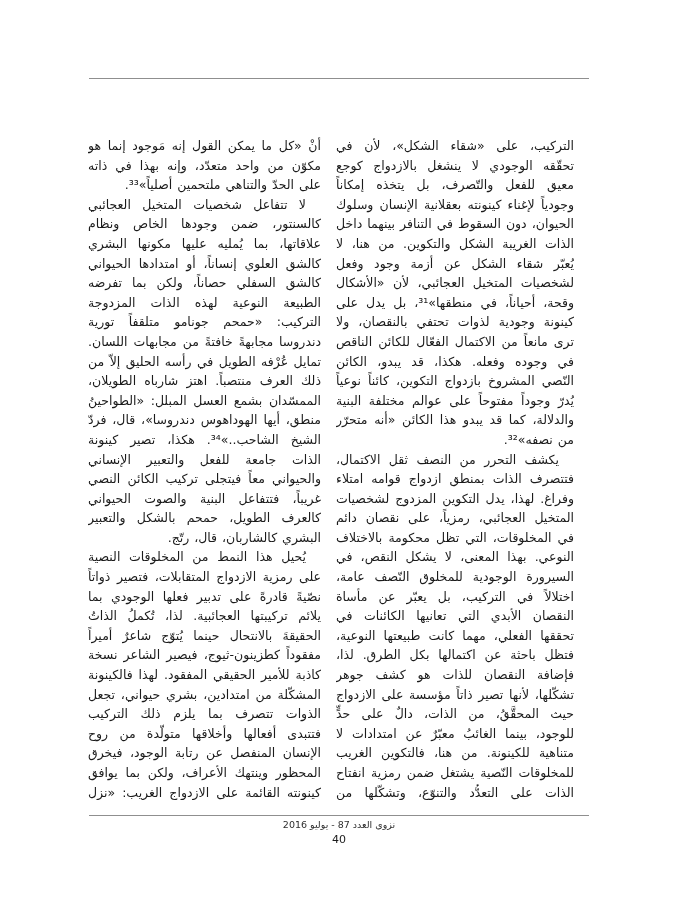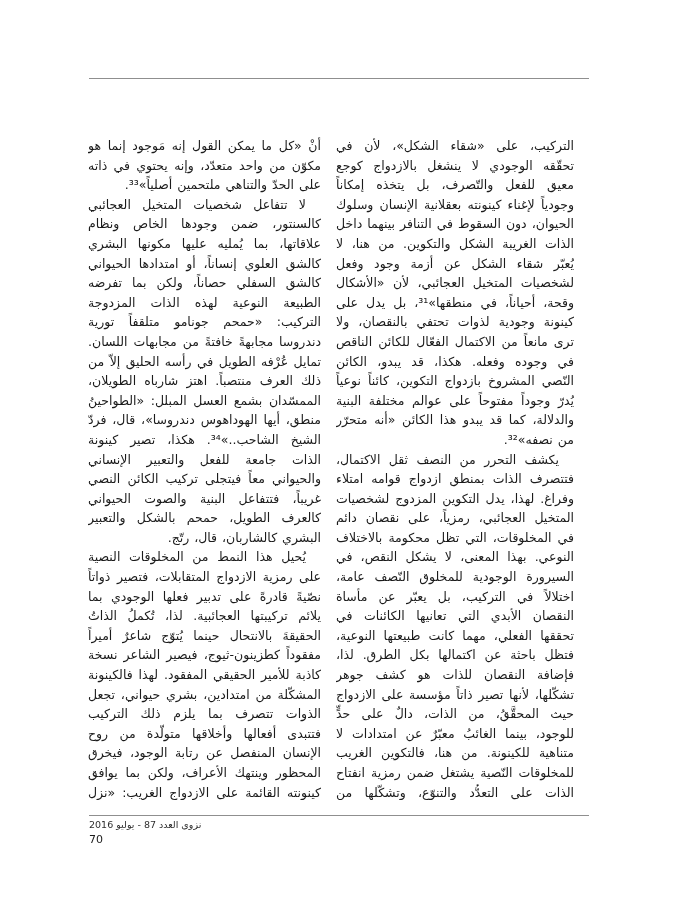--- a/index.html
+++ b/index.html
@@ -39,21 +39,21 @@
   }
   .col-right { left: 336px; width: 238px; }
   .col-left  { left: 88px;  width: 233px; }
   .para { margin: 0; padding: 0; }
   .para.indent { text-indent: 15px; }
   .footer {
     position: absolute;
     left: 89px;
     width: 500px;
     top: 819px;
-    text-align: left;
+    text-align: center;
     direction: rtl;
   }
   .journal-line {
     font-size: 9.5px;
     color: #2e2e2e;
   }
   .page-number {
     font-size: 11px;
     margin-top: 3px;
     color: #1b1b1b;
@@ -66,25 +66,25 @@
 <div class="page">
 
   <div class="rule top-rule"></div>
 
   <div class="col col-right">
     <p class="para">التركيب، على «شقاء الشكل»، لأن في تحقّقه الوجودي لا ينشغل بالازدواج كوجع معيق للفعل والتّصرف، بل يتخذه إمكاناً وجودياً لإغناء كينونته بعقلانية الإنسان وسلوك الحيوان، دون السقوط في التنافر بينهما داخل الذات الغريبة الشكل والتكوين. من هنا، لا يُعبّر شقاء الشكل عن أزمة وجود وفعل لشخصيات المتخيل العجائبي، لأن «الأشكال وقحة، أحياناً، في منطقها»³¹، بل يدل على كينونة وجودية لذوات تحتفي بالنقصان، ولا ترى مانعاً من الاكتمال الفعّال للكائن الناقص في وجوده وفعله. هكذا، قد يبدو، الكائن النّصي المشروخ بازدواج التكوين، كائناً نوعياً يُدرّ وجوداً مفتوحاً على عوالم مختلفة البنية والدلالة، كما قد يبدو هذا الكائن «أنه متحرّر من نصفه»³².</p>
     <p class="para indent">يكشف التحرر من النصف ثقل الاكتمال، فتتصرف الذات بمنطق ازدواج قوامه امتلاء وفراغ. لهذا، يدل التكوين المزدوج لشخصيات المتخيل العجائبي، رمزياً، على نقصان دائم في المخلوقات، التي تظل محكومة بالاختلاف النوعي. بهذا المعنى، لا يشكل النقص، في السيرورة الوجودية للمخلوق النّصف عامة، اختلالاً في التركيب، بل يعبّر عن مأساة النقصان الأبدي التي تعانيها الكائنات في تحققها الفعلي، مهما كانت طبيعتها النوعية، فتظل باحثة عن اكتمالها بكل الطرق. لذا، فإضافة النقصان للذات هو كشف جوهر تشكّلها، لأنها تصير ذاتاً مؤسسة على الازدواج حيث المحقَّقُ، من الذات، دالٌ على حدٍّ للوجود، بينما الغائبُ معبّرٌ عن امتدادات لا متناهية للكينونة. من هنا، فالتكوين الغريب للمخلوقات النّصية يشتغل ضمن رمزية انفتاح الذات على التعدُّد والتنوّع، وتشكّلها من التعالق التكاملي بين الحد الملموس والامتداد المجرّد على اعتبار</p>
   </div>
 
   <div class="col col-left">
-    <p class="para">أنْ «كل ما يمكن القول إنه مَوجود إنما هو مكوّن من واحد متعدّد، وإنه يحتوي في ذاته على الحدّ والتناهي ملتحمين أصلياً»³³.</p>
+    <p class="para">أنْ «كل ما يمكن القول إنه مَوجود إنما هو مكوّن من واحد متعدّد، وإنه بهذا في ذاته على الحدّ والتناهي ملتحمين أصلياً»³³.</p>
     <p class="para indent">لا تتفاعل شخصيات المتخيل العجائبي كالسنتور، ضمن وجودها الخاص ونظام علاقاتها، بما يُمليه عليها مكونها البشري كالشق العلوي إنساناً، أو امتدادها الحيواني كالشق السفلي حصاناً، ولكن بما تفرضه الطبيعة النوعية لهذه الذات المزدوجة التركيب: «حمحم جونامو متلقفاً تورية دندروسا مجابهةً خافتةً من مجابهات اللسان. تمايل عُرْفه الطويل في رأسه الحليق إلاّ من ذلك العرف منتصباً. اهتز شارباه الطويلان، الممسّدان بشمع العسل المبلل: «الطواحينُ منطق، أيها الهوداهوس دندروسا»، قال، فردّ الشيخ الشاحب..»³⁴. هكذا، تصير كينونة الذات جامعة للفعل والتعبير الإنساني والحيواني معاً فيتجلى تركيب الكائن النصي غريباً، فتتفاعل البنية والصوت الحيواني كالعرف الطويل، حمحم بالشكل والتعبير البشري كالشاربان، قال، رتّج.</p>
     <p class="para indent">يُحيل هذا النمط من المخلوقات النصية على رمزية الازدواج المتقابلات، فتصير ذواتاً نصّيةً قادرةً على تدبير فعلها الوجودي بما يلائم تركيبتها العجائبية. لذا، تُكملُ الذاتُ الحقيقةَ بالانتحال حينما يُتوّج شاعرٌ أميراً مفقوداً كطزينون-ثيوج، فيصير الشاعر نسخة كاذبة للأمير الحقيقي المفقود. لهذا فالكينونة المشكّلة من امتدادين، بشري حيواني، تجعل الذوات تتصرف بما يلزم ذلك التركيب فتتبدى أفعالها وأخلاقها متولّدة من روح الإنسان المنفصل عن رتابة الوجود، فيخرق المحظور وينتهك الأعراف، ولكن بما يوافق كينونته القائمة على الازدواج الغريب: «نزل الطزينون-ثيوج عن المصطبة في هدوء منكسرَ النظرةِ، منخفضَ</p>
   </div>
 
   <div class="rule bottom-rule"></div>
 
   <div class="footer">
     <div class="journal-line">نزوى العدد 87 - يوليو 2016</div>
-    <div class="page-number">70</div>
+    <div class="page-number">40</div>
   </div>
 
 </div>
 
 </body></html>

